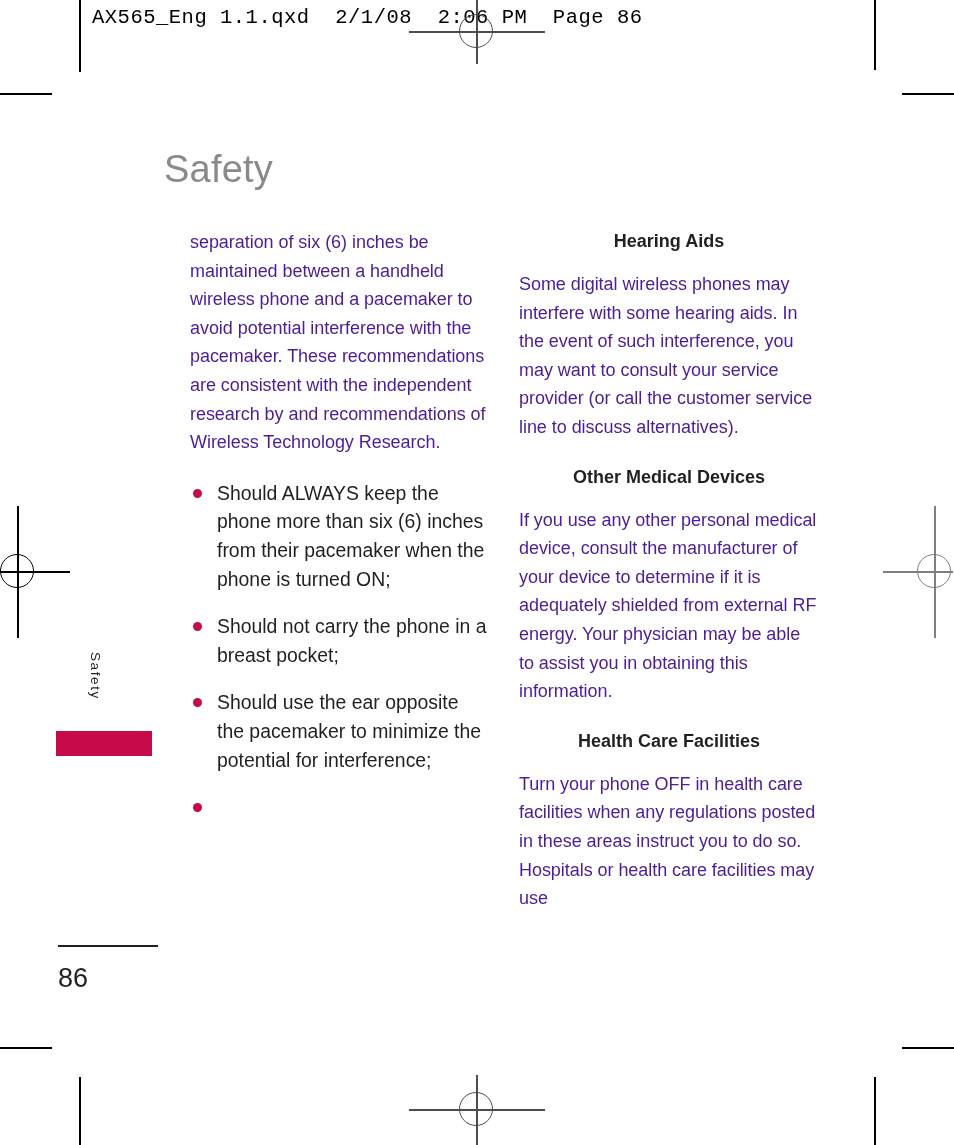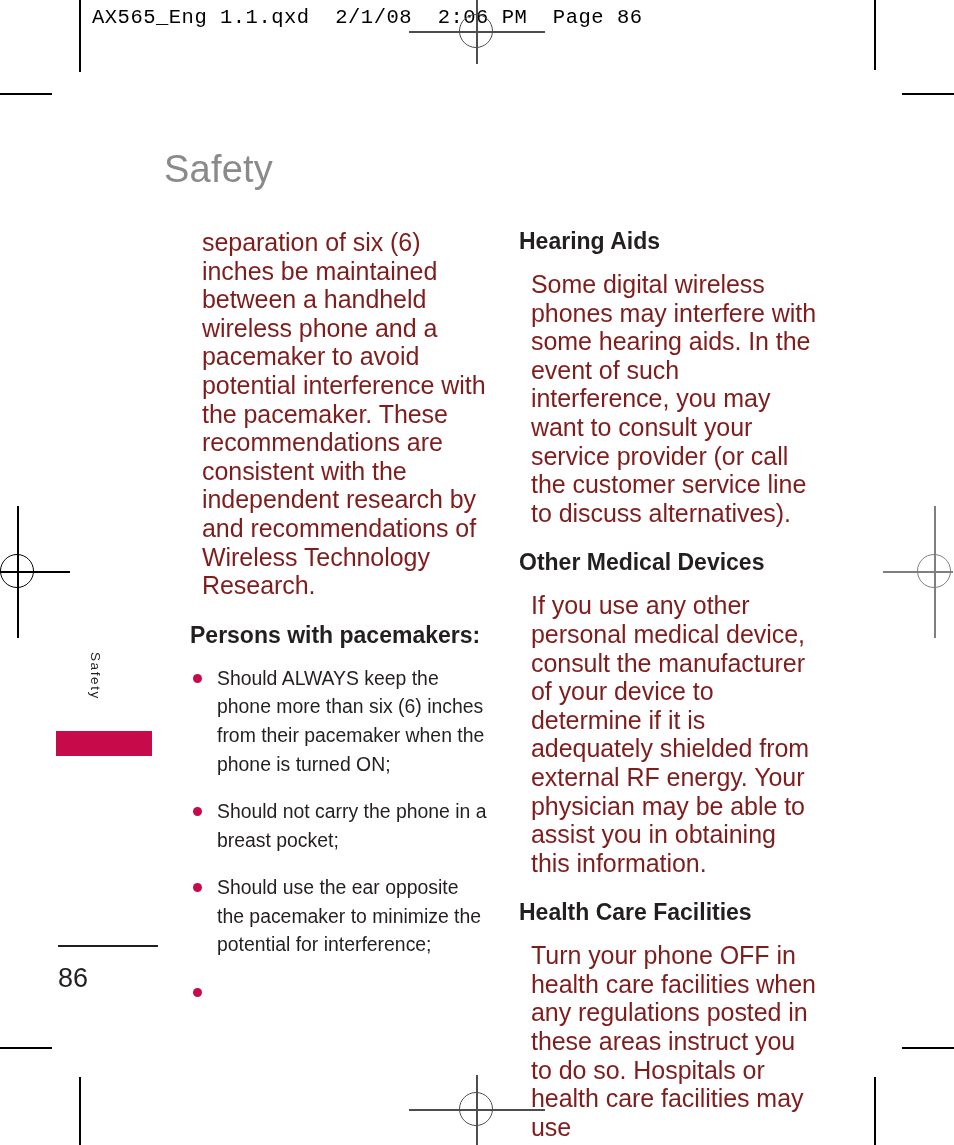--- a/index.html
+++ b/index.html
@@ -125,33 +125,34 @@
   
   .column {
     position: absolute;
     top: 228px;
     width: 300px;
   }
   .column.left  { left: 190px; }
   .column.right { left: 519px; }
 
   .body-p {
-    font-size: 25px;
+    font-size: 18px;
     line-height: 28.6px;
-    color: #7f1d1d;
-    margin: 0 0 22px 12px;
+    color: #4c1d95;
+    margin: 0 0 22px 0;
     letter-spacing: -0.05px;
   }
 
   .sub-head {
-    font-size: 23px;
+    font-size: 18px;
     line-height: 27px;
     font-weight: bold;
     color: #231f20;
     margin: 0 0 15px 0;
+    text-align: center;
   }
   .sub-head.spaced-top { margin-top: 18px; }
 
   ul.bullets {
     list-style: none;
     margin: 0;
     padding: 0;
   }
   ul.bullets li {
     position: relative;
@@ -217,21 +218,20 @@
 
   <div class="side-tab-label">Safety</div>
   <div class="side-tab-bar" style="background:#C60A4A;"></div>
 
   <div class="folio-rule"></div>
   <div class="folio">86</div>
 
   <div class="column left">
     <p class="body-p">separation of six (6) inches be maintained between a handheld wireless phone and a pacemaker to avoid potential interference with the pacemaker. These recommendations are consistent with the independent research by and recommendations of Wireless Technology Research.</p>
 
-    <h3 class="sub-head">Persons with pacemakers:</h3>
 
     <ul class="bullets">
       <li>
         <span class="dot" style="background:#C60A4A;"></span>
         <span>Should ALWAYS keep the phone more than six (6) inches from their pacemaker when the phone is turned ON;</span>
       </li>
       <li>
         <span class="dot" style="background:#C60A4A;"></span>
         <span>Should not carry the phone in a breast pocket;</span>
       </li>

